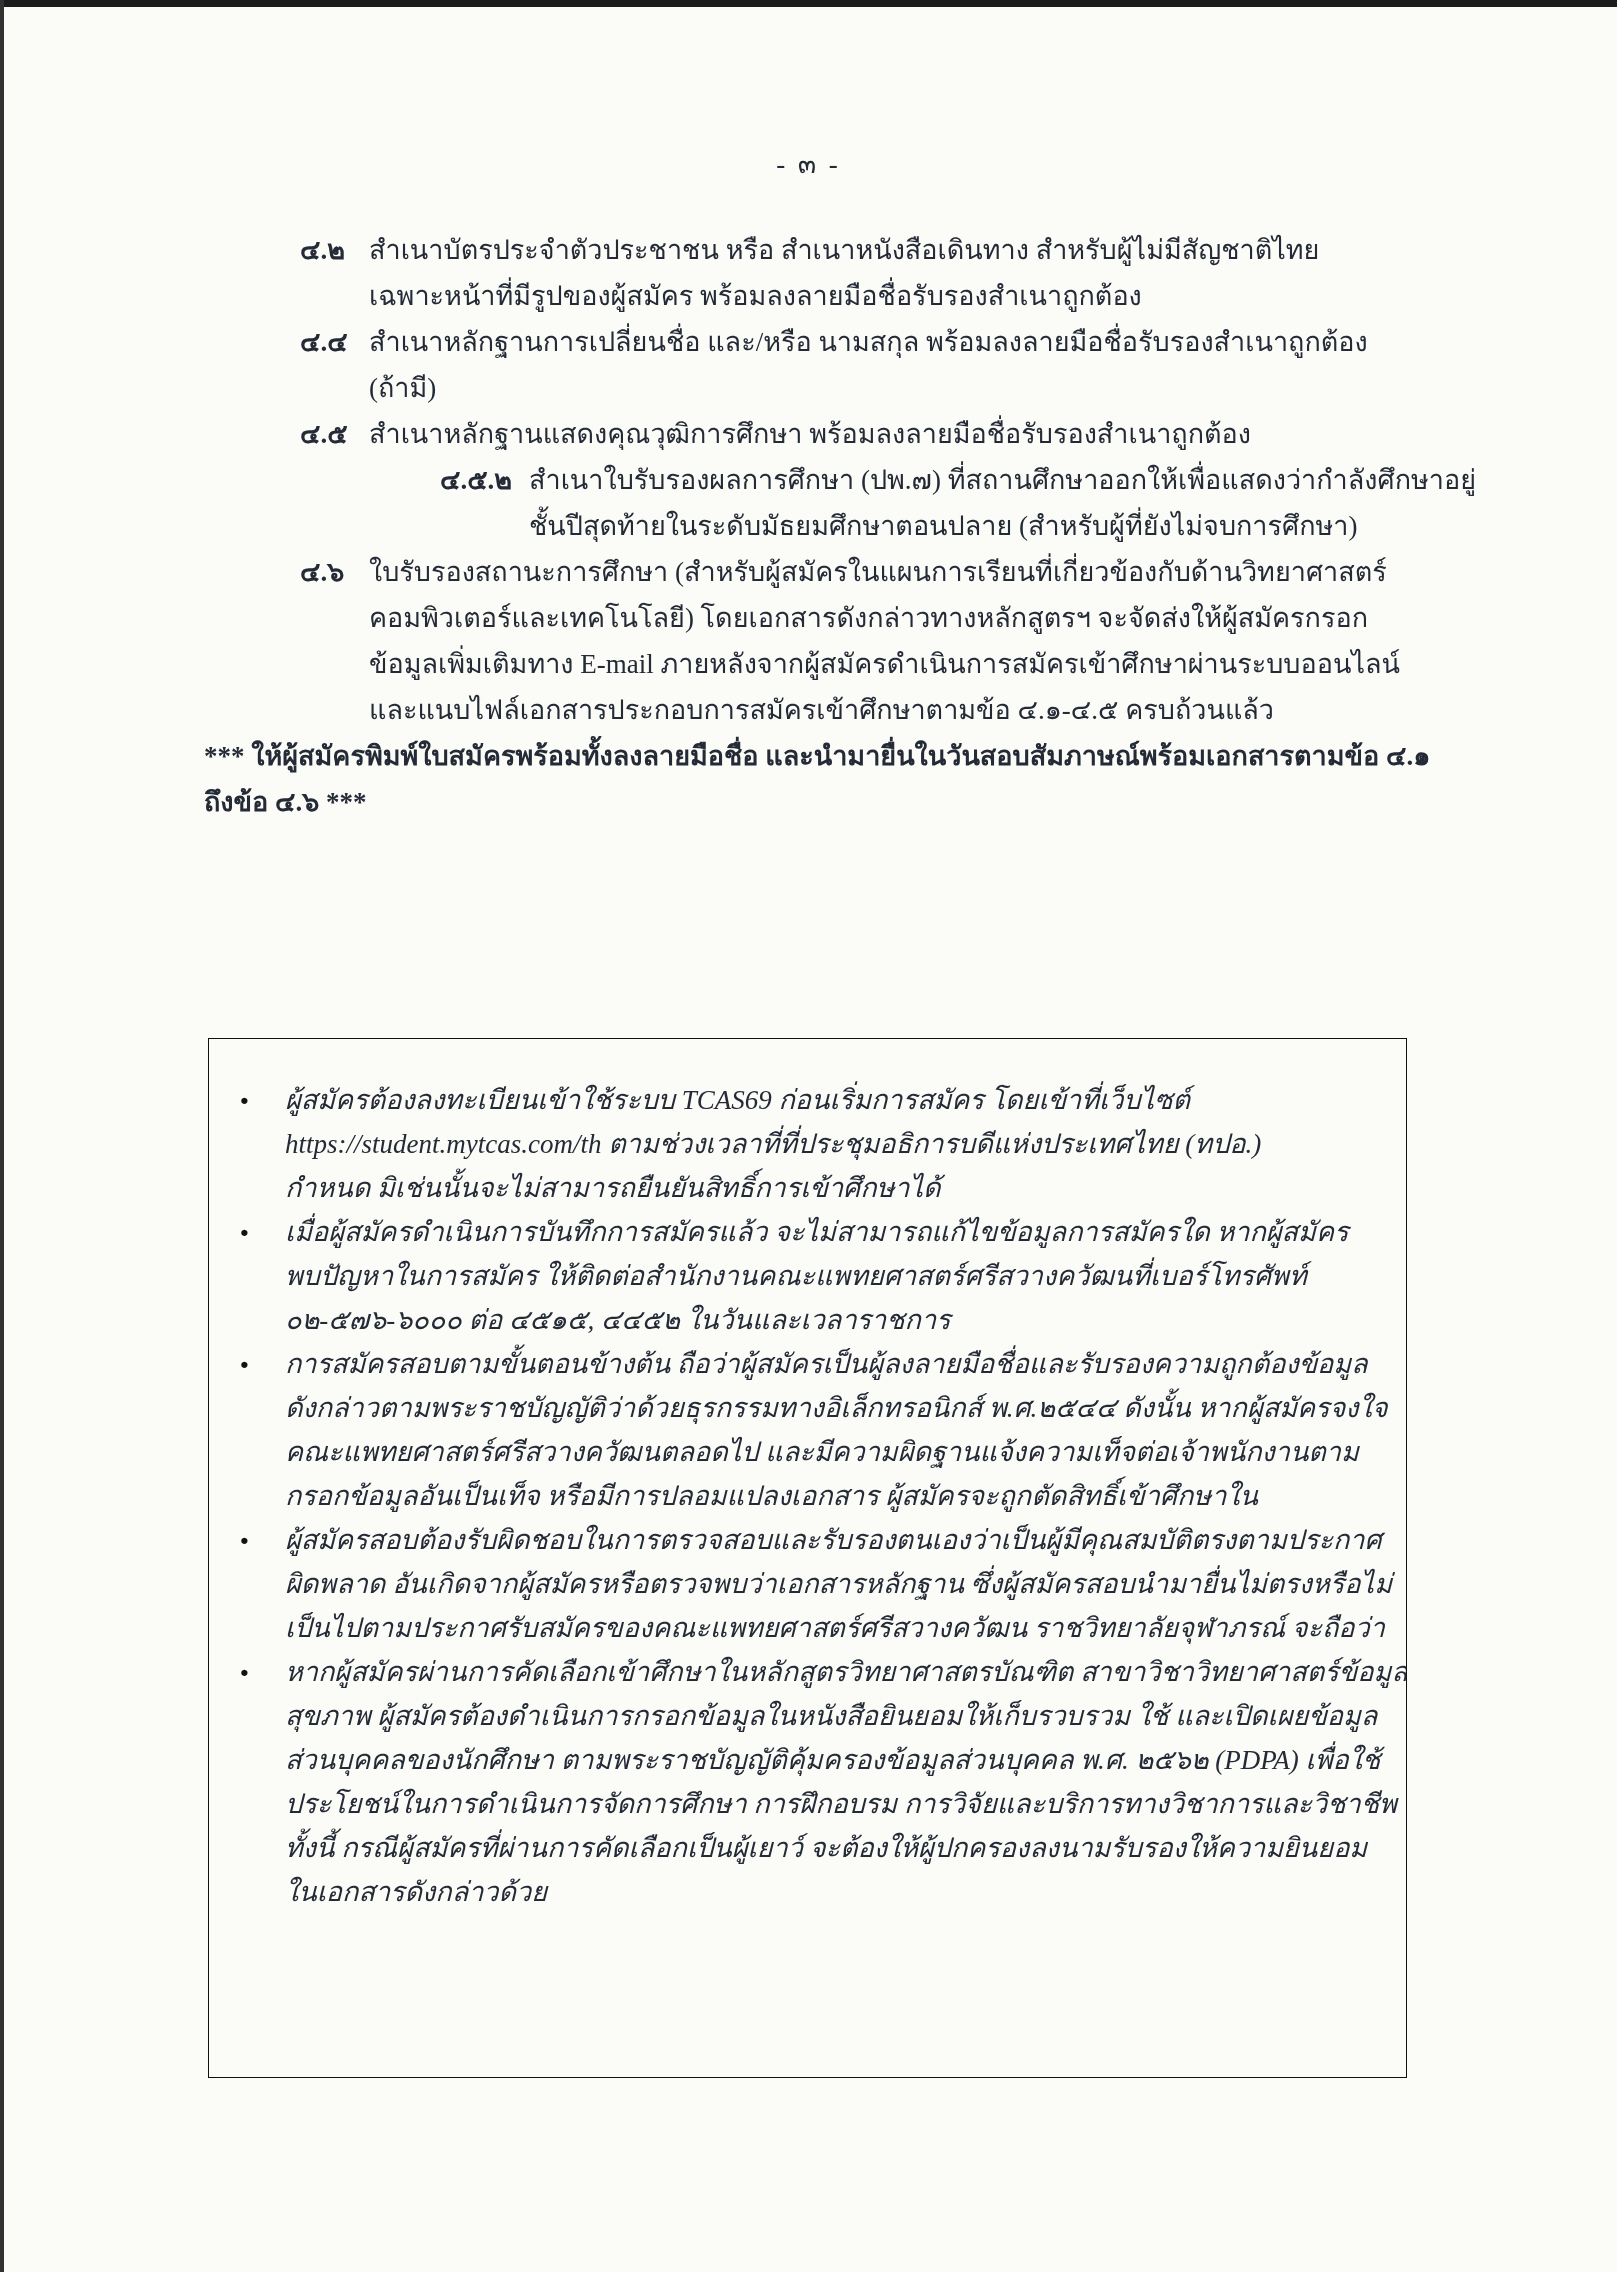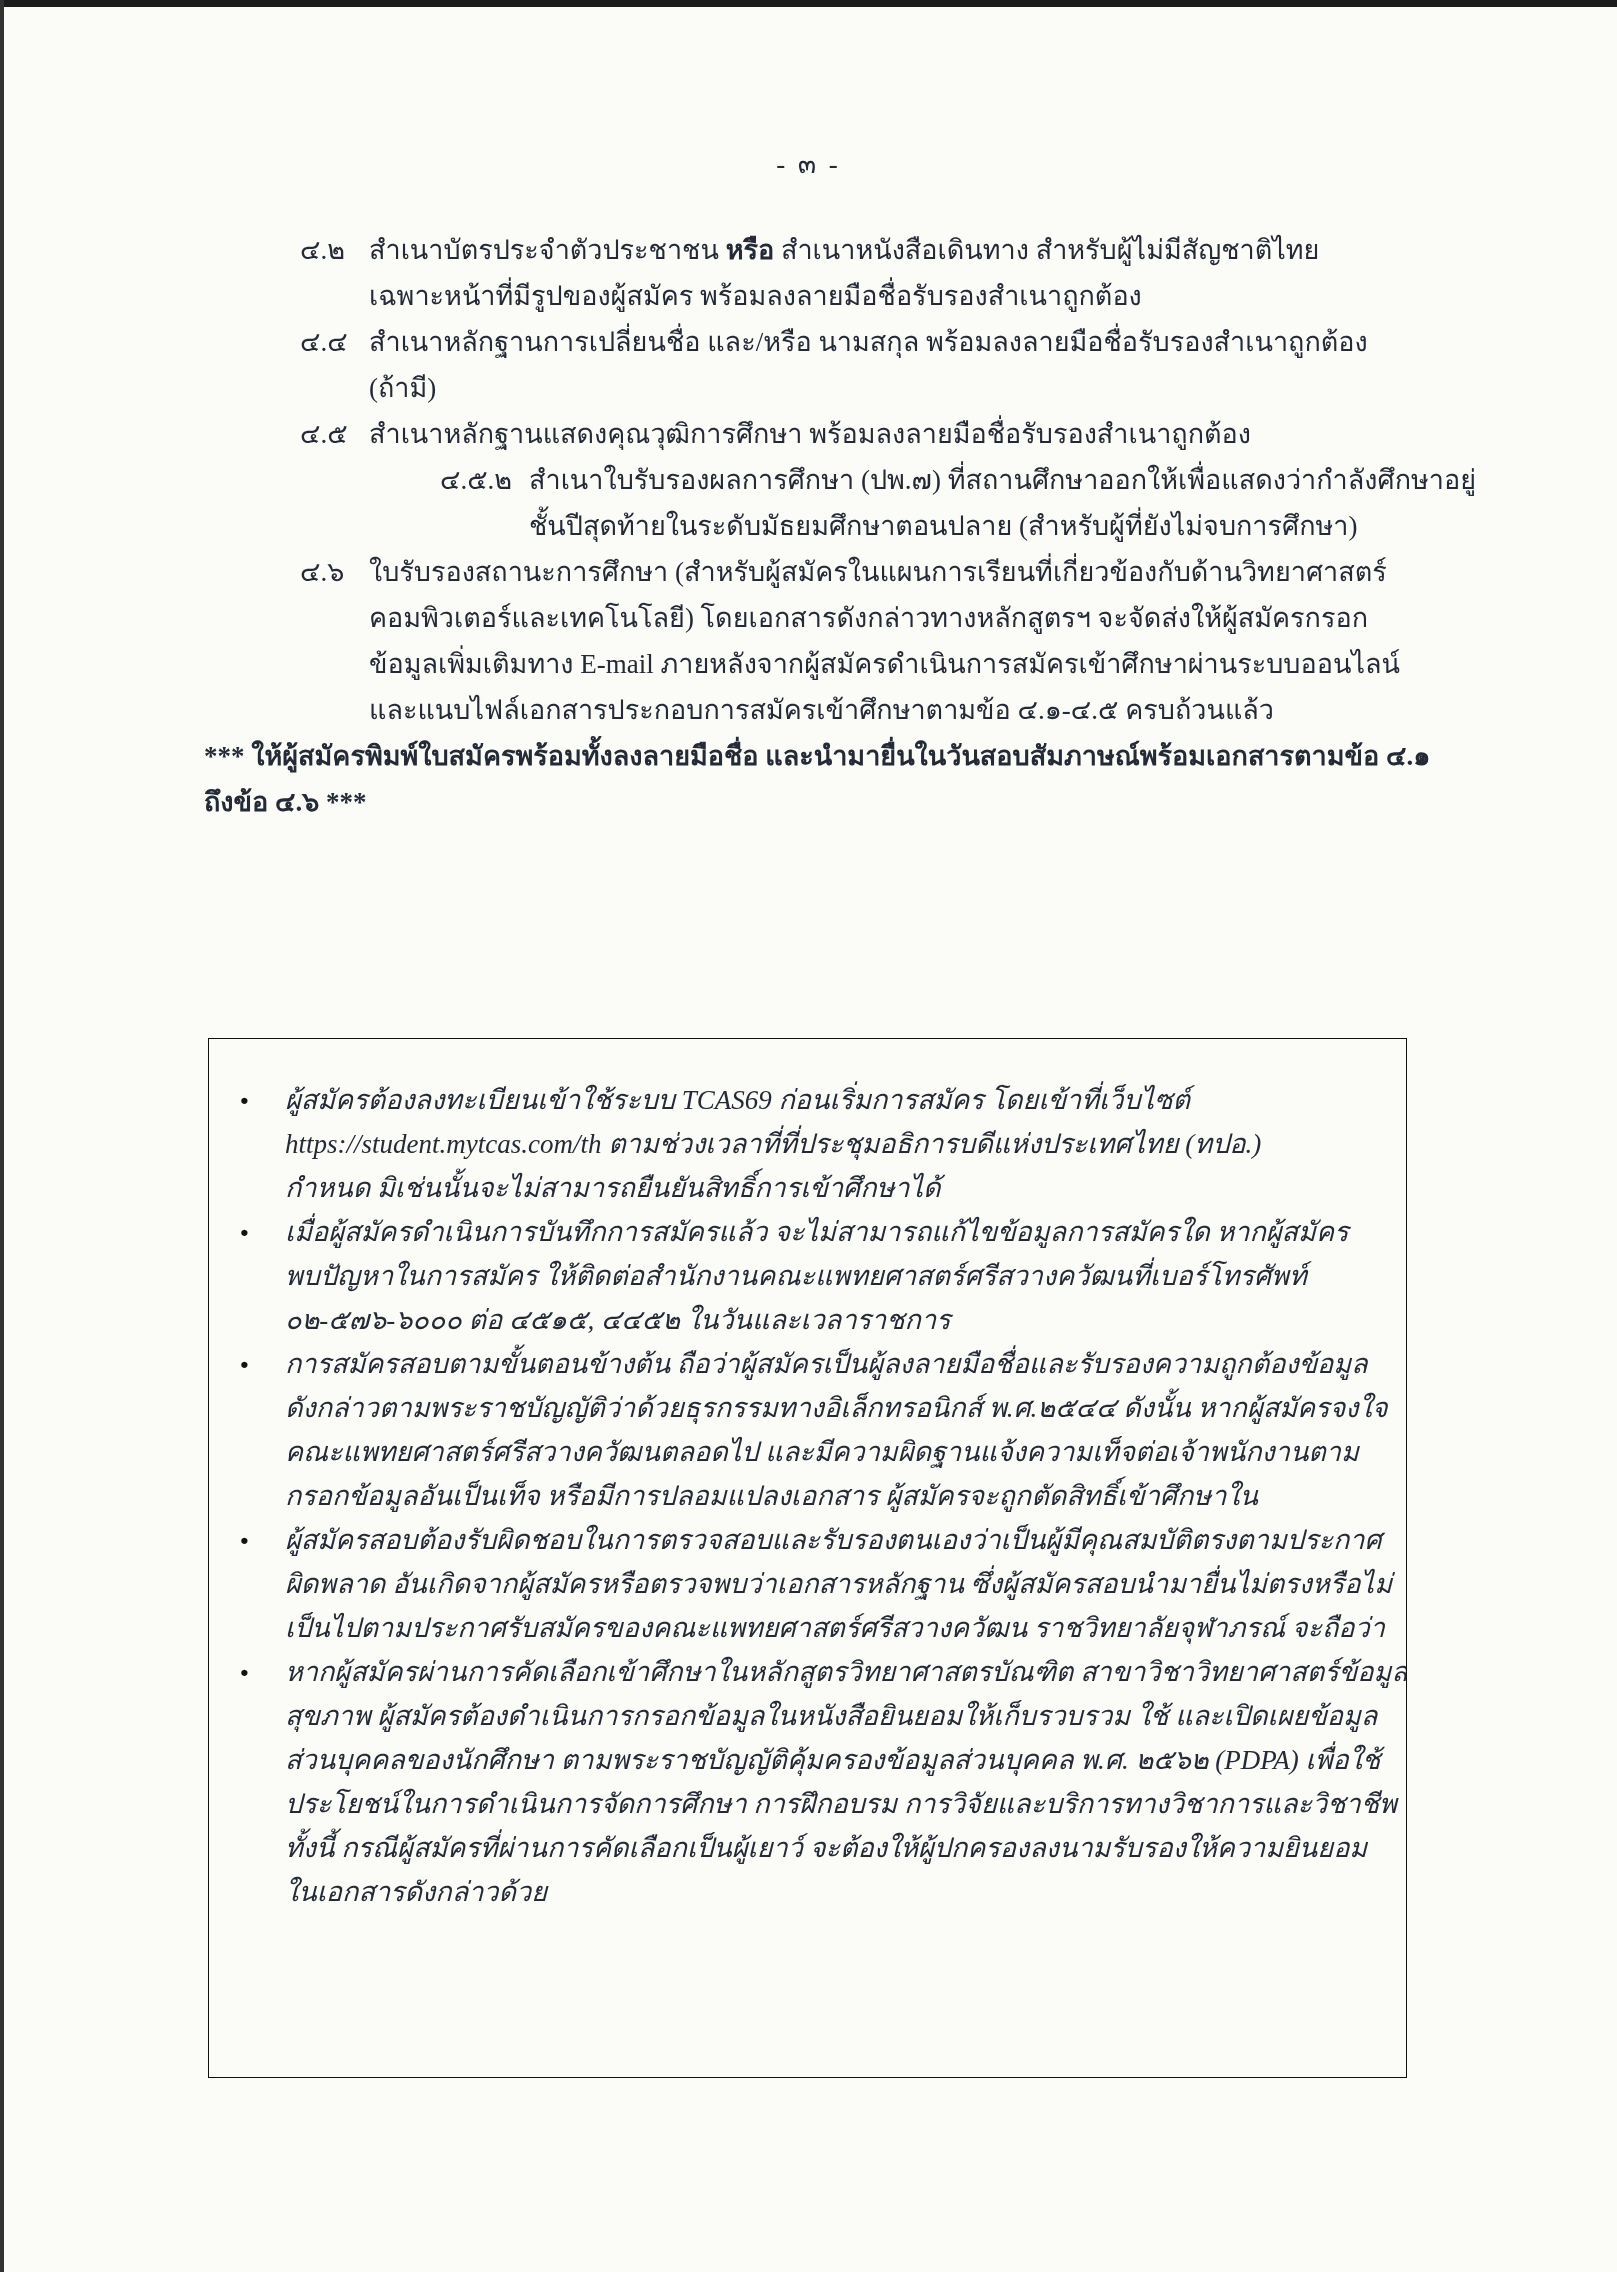--- a/index.html
+++ b/index.html
@@ -23,24 +23,24 @@
   
   .doc-flow{
     position:absolute;left:204px;top:227px;width:1244px;
     font-size:27px;line-height:46px;
   }
   .item{display:flex;}
   .item.level1{margin-left:96px;}
   .item.level1 > .num{flex:0 0 69px;}
   .item.level2{margin-left:236px;}
   .item.level2 > .num{flex:0 0 89px;}
-  .num{white-space:nowrap;}
+  .num{white-space:nowrap;font-weight:bold;}
   .lines{flex:1;min-width:0;}
   .line{white-space:nowrap;}
-  b{font-weight:700;}
+  b{font-weight:400;}
 
   .note{font-weight:700;}
   .note .line{white-space:nowrap;}
 
   
   .info-box{
     position:absolute;left:208px;top:1038px;
     width:1199px;height:1040px;
     box-sizing:border-box;
     border:1.9px solid #101010;

